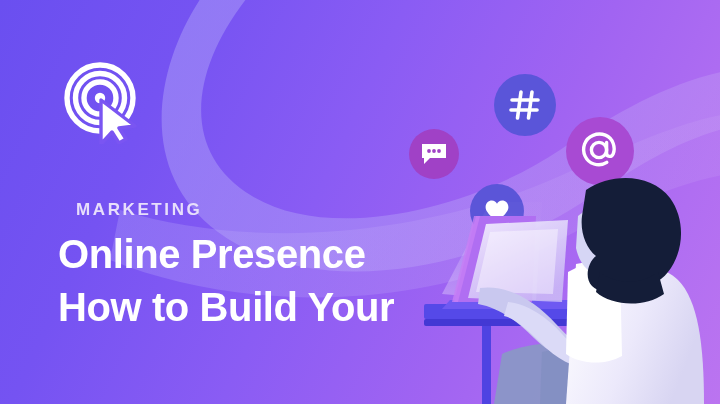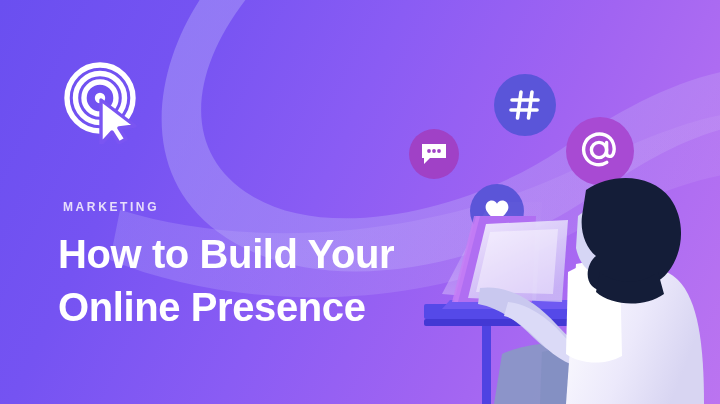--- a/index.html
+++ b/index.html
@@ -20,22 +20,22 @@
   }
 
   
   .bg-svg { position:absolute; inset:0; width:720px; height:404px; }
 
   
   #logo { position:absolute; left:60px; top:58px; width:88px; height:86px; }
 
   
   #eyebrow {
-    position:absolute; left:63px; top:200px;
-    font-size:12px; font-weight:bold; letter-spacing:2.6px;
+    position:absolute; left:76px; top:200px;
+    font-size:17px; font-weight:bold; letter-spacing:2.6px;
     color:#e7defb;
   }
   #headline {
     position:absolute; left:58px; top:228px;
     width:400px;
     font-size:40px; font-weight:bold; line-height:1.32;
     color:#ffffff; letter-spacing:-0.4px;
   }
   #headline .l { display:block; white-space:nowrap; }
 
@@ -105,22 +105,22 @@
       </g>
       <circle cx="40" cy="40" r="5.2" fill="#ffffff"></circle>
 
       <path d="M41,42 L41,86 L52,74 L59,85 L66,81 L59,70 L75,68 Z" fill="#ffffff" stroke="#7a55f2" stroke-width="3.4" stroke-linejoin="round"></path>
     </svg>
   </div>
 
   <div id="eyebrow">MARKETING</div>
 
   <h1 id="headline">
+    <span class="l">Online Presence</span>
     <span class="l">How to Build Your</span>
-    <span class="l">Online Presence</span>
   </h1>
 
   <div class="bubble" id="bub-hash">
     <svg width="34" height="34" viewBox="0 0 34 34">
       <g stroke="#ffffff" stroke-width="3.6" stroke-linecap="round">
         <line x1="13" y1="4" x2="9.5" y2="30"></line>
         <line x1="24" y1="4" x2="20.5" y2="30"></line>
         <line x1="4" y1="12" x2="30" y2="12"></line>
         <line x1="3" y1="22" x2="29" y2="22"></line>
       </g>

